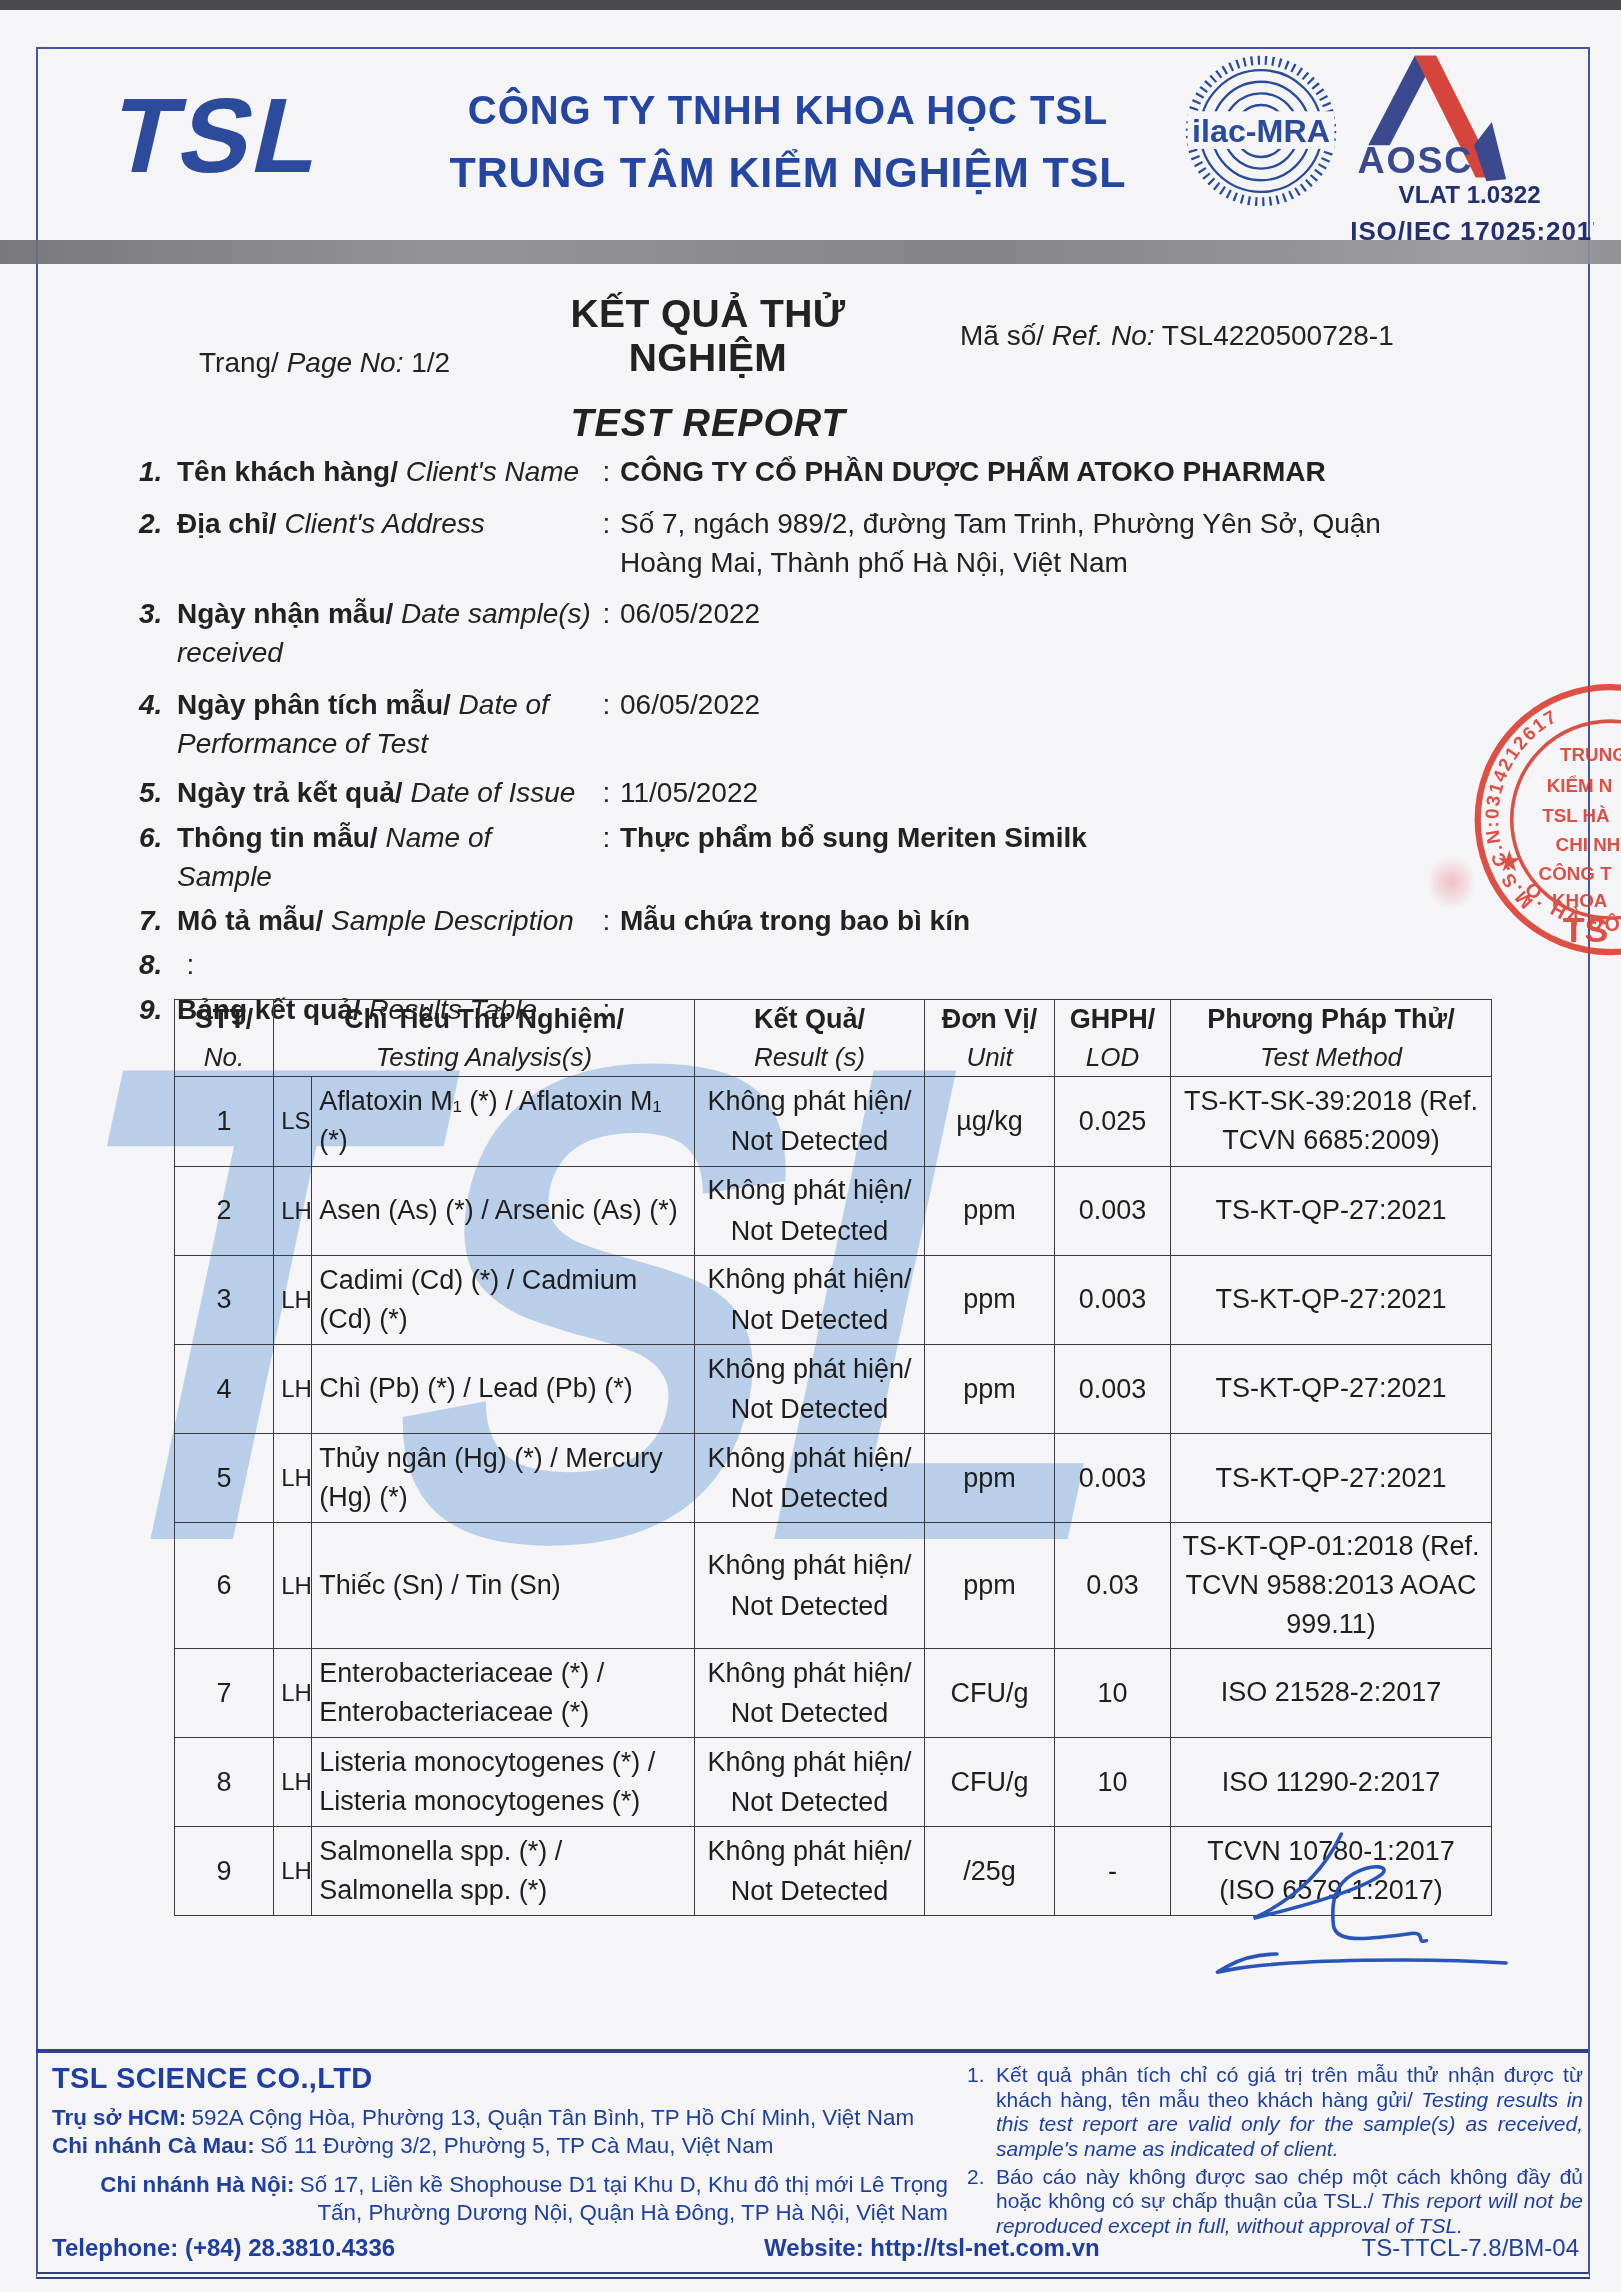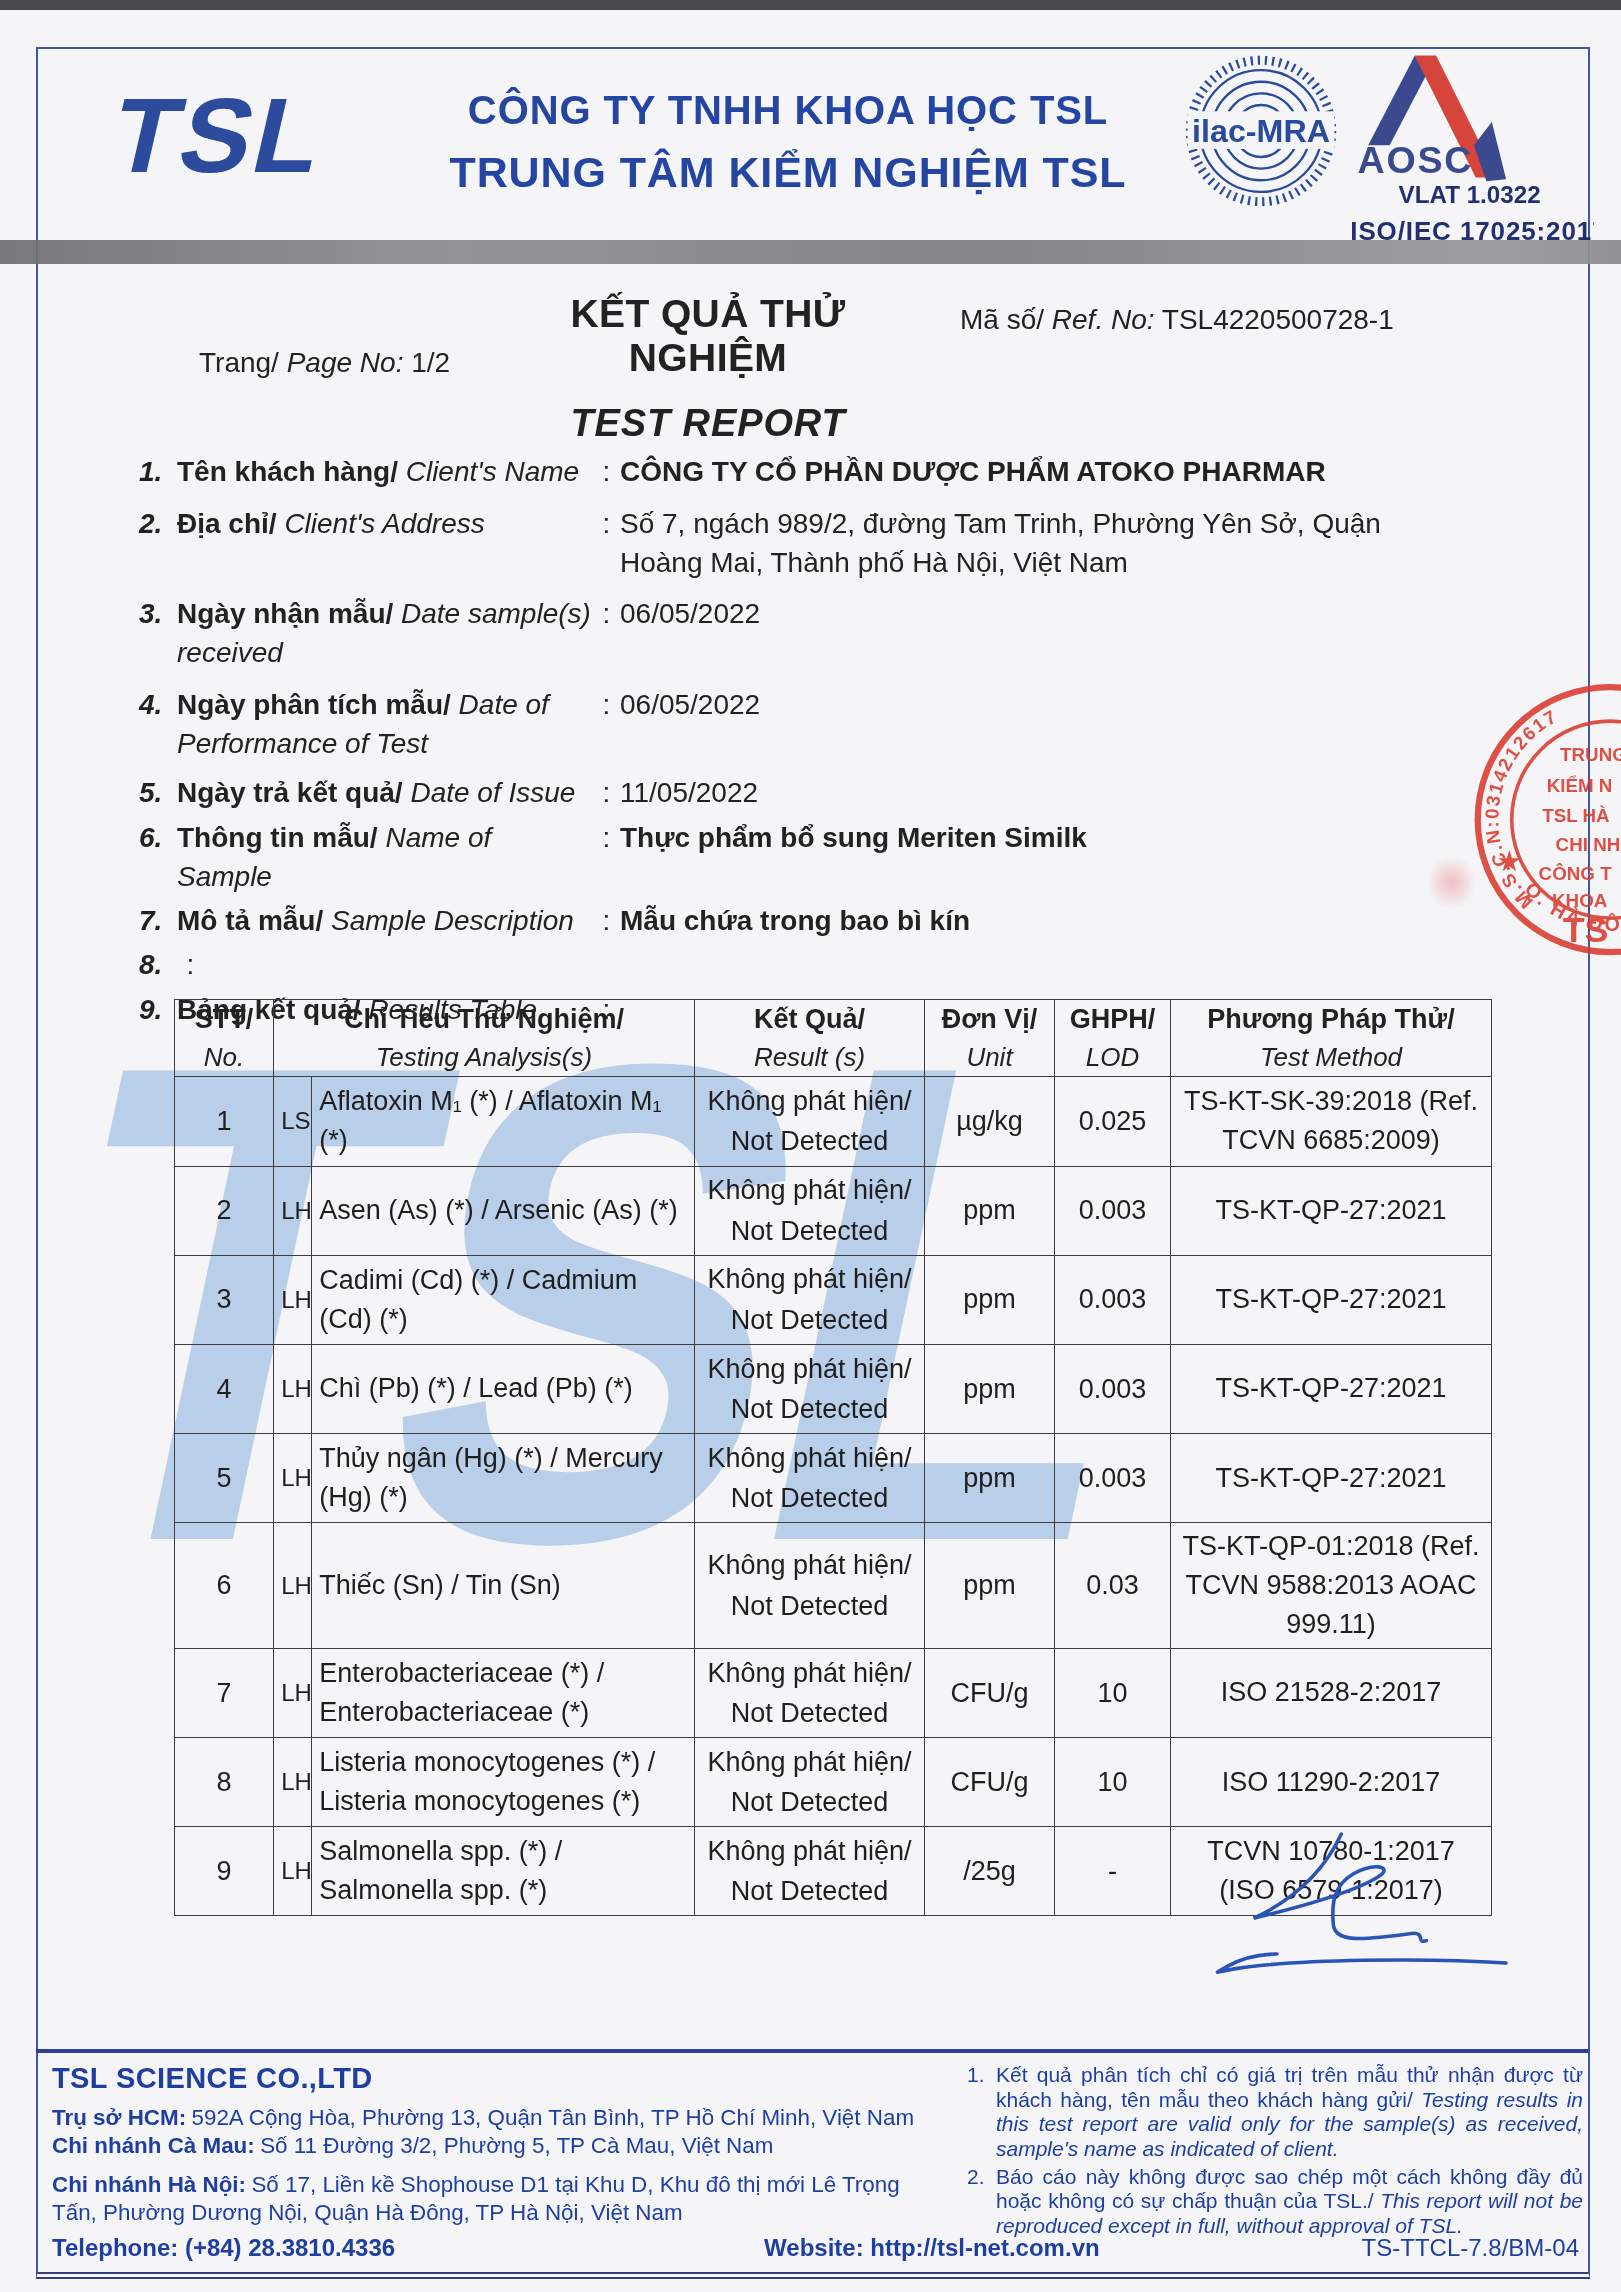--- a/index.html
+++ b/index.html
@@ -25,21 +25,21 @@
   .company .l2{font-size:43px;font-weight:bold;margin-top:15px;letter-spacing:0.9px;}
   .ilac{left:1184px;top:54px;z-index:2;}
   .aosc{left:1343px;top:45px;z-index:2;}
 
   
   .page-no{left:199px;top:347px;font-size:28px;z-index:2;}
   .page-no i{font-style:italic;}
   .doc-title{left:502px;top:292px;width:412px;text-align:center;z-index:2;}
   .doc-title .vi{font-size:39px;font-weight:bold;letter-spacing:0.4px;}
   .doc-title .en{font-size:38px;font-weight:bold;font-style:italic;margin-top:21.5px;letter-spacing:0.9px;}
-  .refno{left:960px;top:304px;font-size:28px;z-index:2;}
+  .refno{left:960px;top:320px;font-size:28px;z-index:2;}
   .refno i{font-style:italic;}
 
   
   .info-list{left:139px;top:452px;width:1290px;z-index:2;}
   .item{display:flex;font-size:28px;line-height:39px;margin-bottom:12.5px;}
   .item:nth-child(4){margin-bottom:10.7px;}
   .item:nth-child(n+5){margin-bottom:5.4px;}
   .item .num{width:38px;font-weight:bold;font-style:italic;flex:none;}
   .item .lab{width:416px;flex:none;}
   .item .lab b{font-weight:bold;}
@@ -72,21 +72,21 @@
   .stamp text{fill:#da3a2e;font-family:"Liberation Sans",sans-serif;}
 
   
   .sig{left:1191px;top:1818px;z-index:3;}
 
   
   .f-topline{left:36px;top:2049px;width:1552px;height:3.6px;background:#2e3f94;z-index:2;}
   .footer-left{left:52px;top:2060px;width:896px;color:#1e3fa1;font-size:22.4px;line-height:1.26;z-index:2;}
   .footer-left .f-title{font-size:29px;font-weight:bold;margin-bottom:7.2px;letter-spacing:0.4px;}
   .footer-left .f-line b{font-weight:bold;margin-right:5.4px;}
-  .footer-left .f-line.gap{margin-top:10.7px;}
+  .footer-left .f-line.gap{margin-top:10.7px;text-align:right;}
   .footer-notes{left:967px;top:2063px;width:616px;color:#1e3fa1;font-size:21px;line-height:1.17;z-index:2;}
   .note{display:flex;margin-bottom:3.6px;}
   .note .n{width:29px;flex:none;}
   .note .t{flex:1;text-align:justify;}
   .note .t i{font-style:italic;}
   .f-bottom{left:52px;top:2234px;width:1527px;display:flex;justify-content:space-between;
             color:#1e3fa1;font-size:24px;z-index:2;}
   .f-bottom b{font-weight:bold;}
   .f-bottom .web{margin-left:107px;}
 </style>

